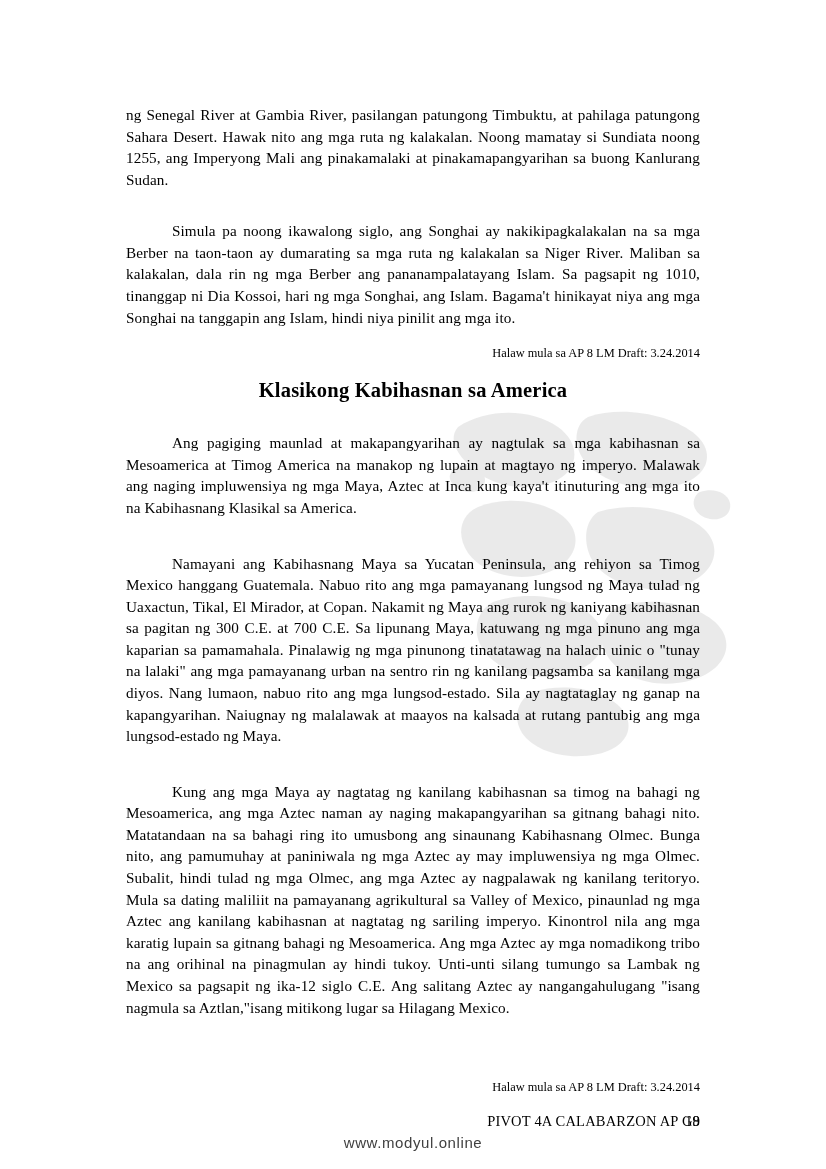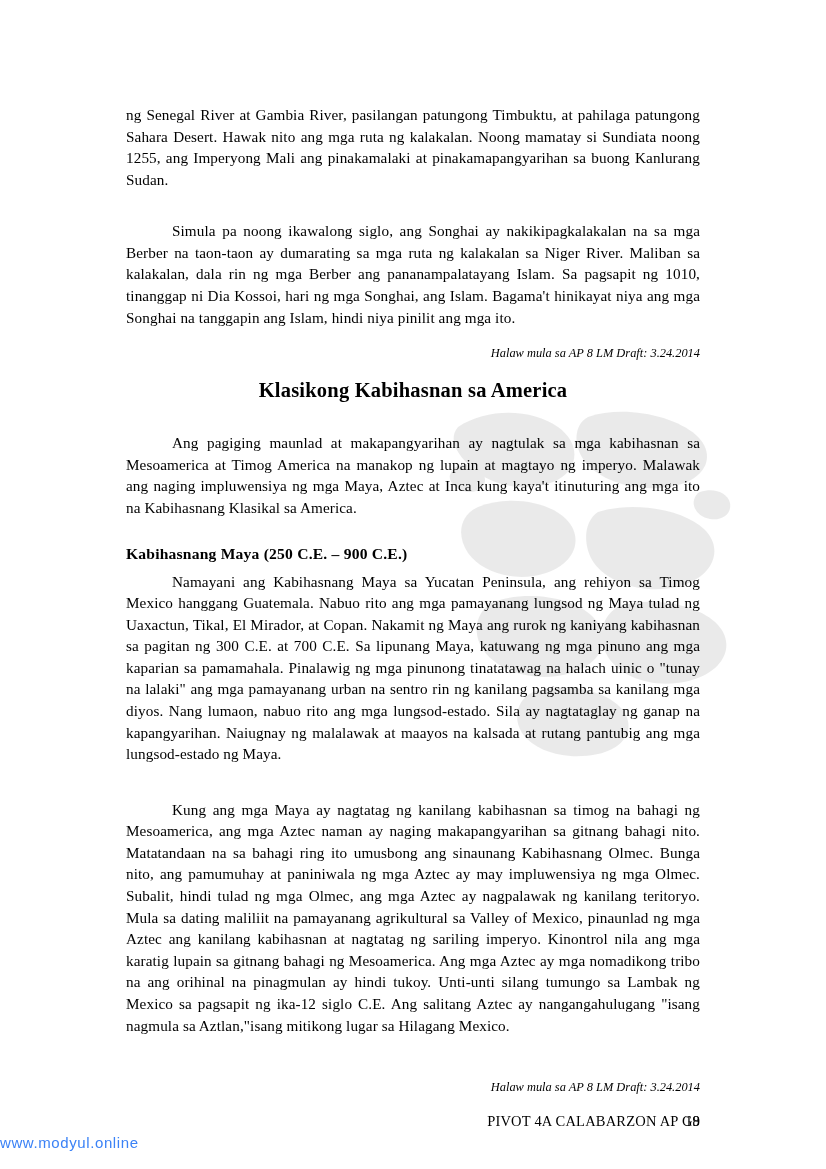--- a/index.html
+++ b/index.html
@@ -62,21 +62,20 @@
   h2.section {
     font-size: 20.5px;
     font-weight: bold;
     margin: 0;
     padding: 0;
     letter-spacing: 0.2px;
     text-align: center;
   }
   .src-note {
     font-size: 12.4px;
-    font-style: italic;
     text-align: right;
     margin: 0;
   }
   .gap-18 { height: 18px; }
   .gap-8  { height: 8px; }
   .gap-22 { height: 22px; }
   .gap-26 { height: 26px; }
   .gap-30 { height: 30px; }
 
   .footer {
@@ -102,24 +101,24 @@
   .doc-ref {
     font-size: 14.5px;
     margin-left: auto;
     letter-spacing: 0.2px;
   }
   .site-watermark {
     position: absolute;
     left: 0;
     right: 0;
     top: 1122px;
-    text-align: left;
+    text-align: center;
     font-family: "Liberation Sans", sans-serif;
     font-size: 15px;
-    color: #3b82f6;
+    color: #404040;
     letter-spacing: 0.6px;
     z-index: 3;
   }
 </style>
 </head>
 <body>
 
 <div class="page">
 
   <svg class="watermark-map" viewBox="0 0 300 360">
@@ -154,21 +153,20 @@
     <div class="gap-18"></div>
 
     <h2 class="section">Klasikong Kabihasnan sa America</h2>
 
     <div class="gap-30"></div>
 
     <p class="body indent">Ang pagiging maunlad at makapangyarihan ay nagtulak sa mga kabihasnan sa Mesoamerica at Timog America na manakop ng lupain at magtayo ng imperyo. Malawak ang naging impluwensiya ng mga Maya, Aztec at Inca kung kaya't itinuturing ang mga ito na Kabihasnang Klasikal sa America.</p>
 
     <div class="gap-26"></div>
 
-    <h3 class="sub">Kabihasnang Maya (250 C.E. – 900 C.E.)</h3>
 
     <div class="gap-8"></div>
 
     <p class="body indent">Namayani ang Kabihasnang Maya sa Yucatan Peninsula, ang rehiyon sa Timog Mexico hanggang Guatemala. Nabuo rito ang mga pamayanang lungsod ng Maya tulad ng Uaxactun, Tikal, El Mirador, at Copan. Nakamit ng Maya ang rurok ng kaniyang kabihasnan sa pagitan ng 300 C.E. at 700 C.E. Sa lipunang Maya, katuwang ng mga pinuno ang mga kaparian sa pamamahala. Pinalawig ng mga pinunong tinatatawag na halach uinic o "tunay na lalaki" ang mga pamayanang urban na sentro rin ng kanilang pagsamba sa kanilang mga diyos. Nang lumaon, nabuo rito ang mga lungsod-estado. Sila ay nagtataglay ng ganap na kapangyarihan. Naiugnay ng malalawak at maayos na kalsada at rutang pantubig ang mga lungsod-estado ng Maya.</p>
 
     <div class="gap-26"></div>
 
 
     <div class="gap-8"></div>
 

